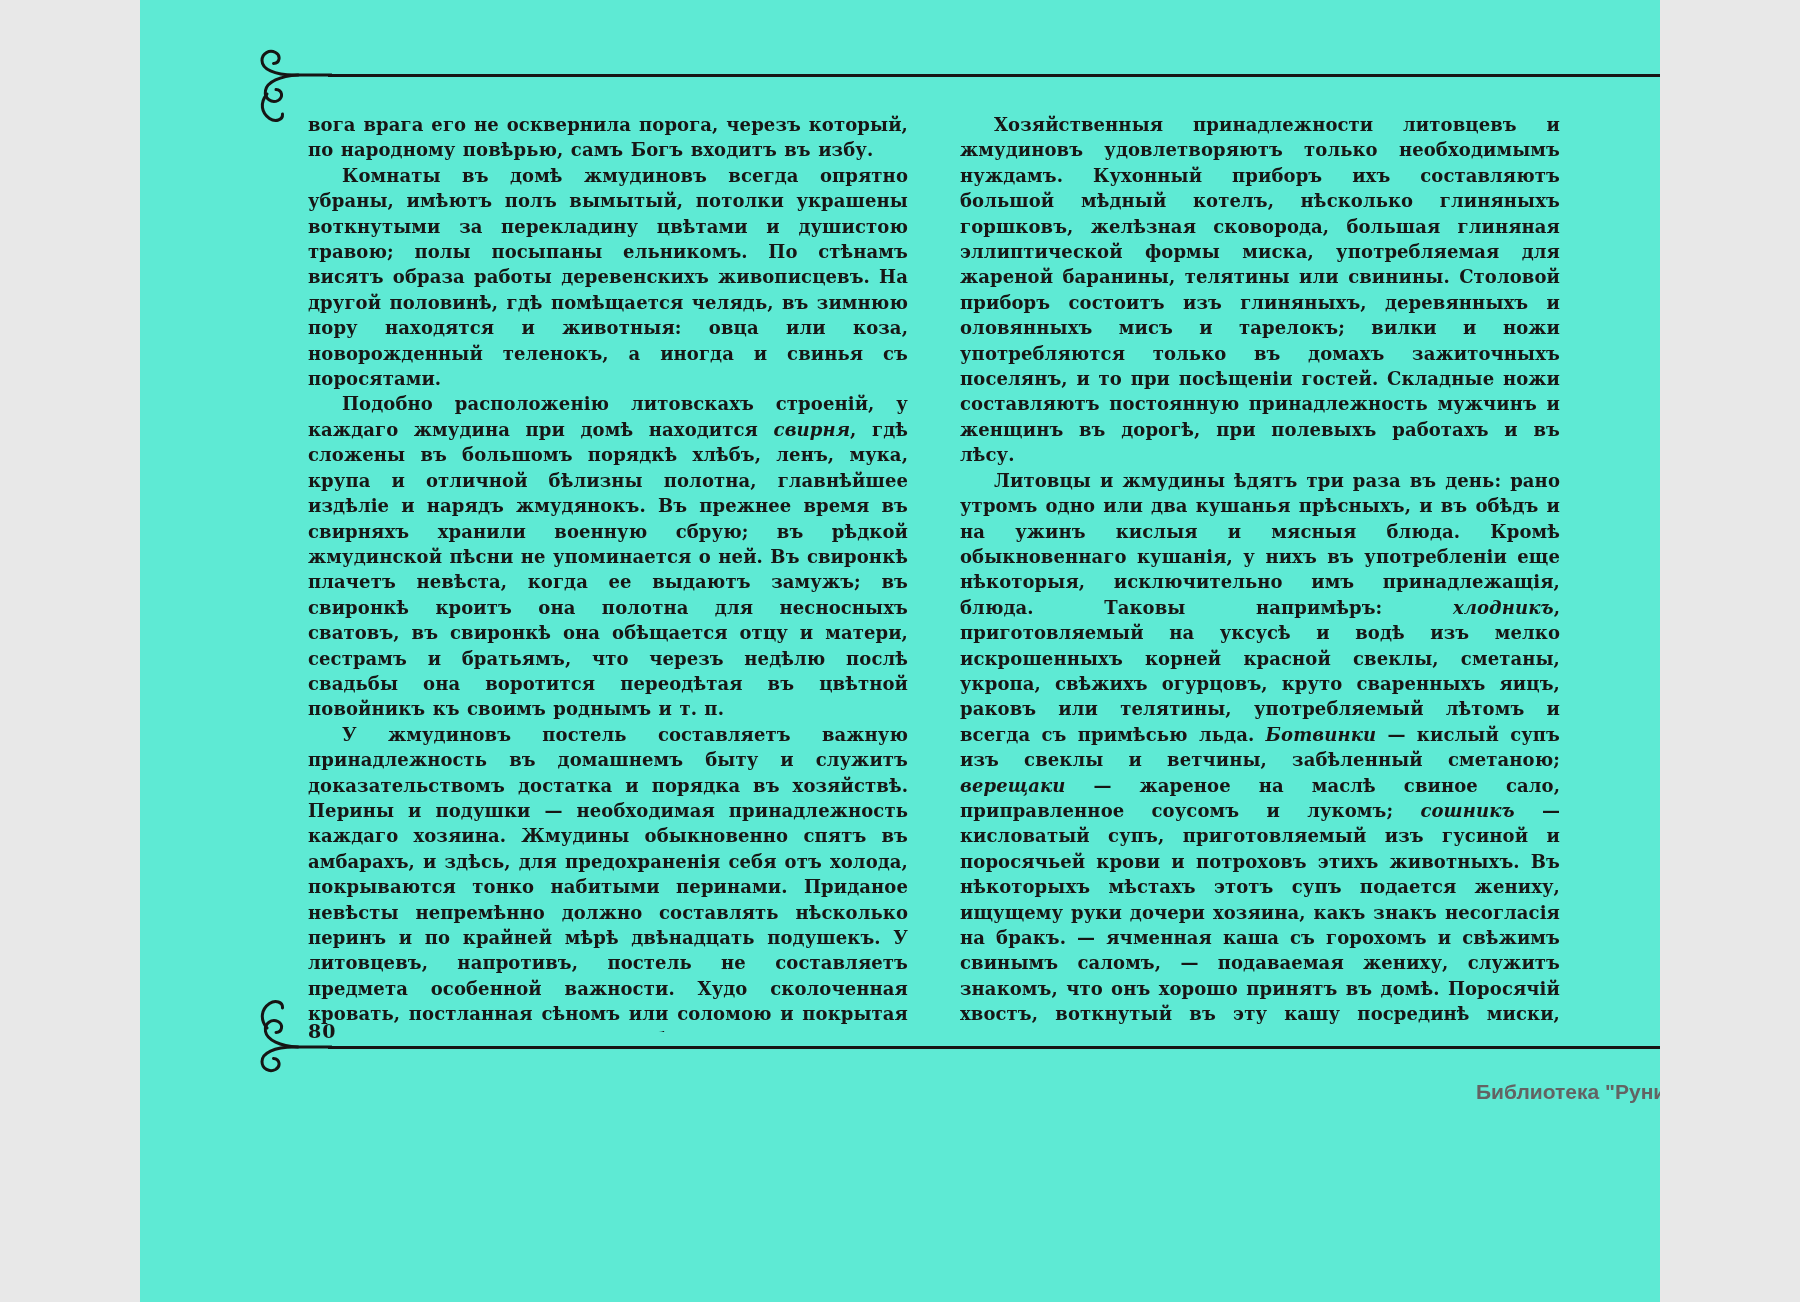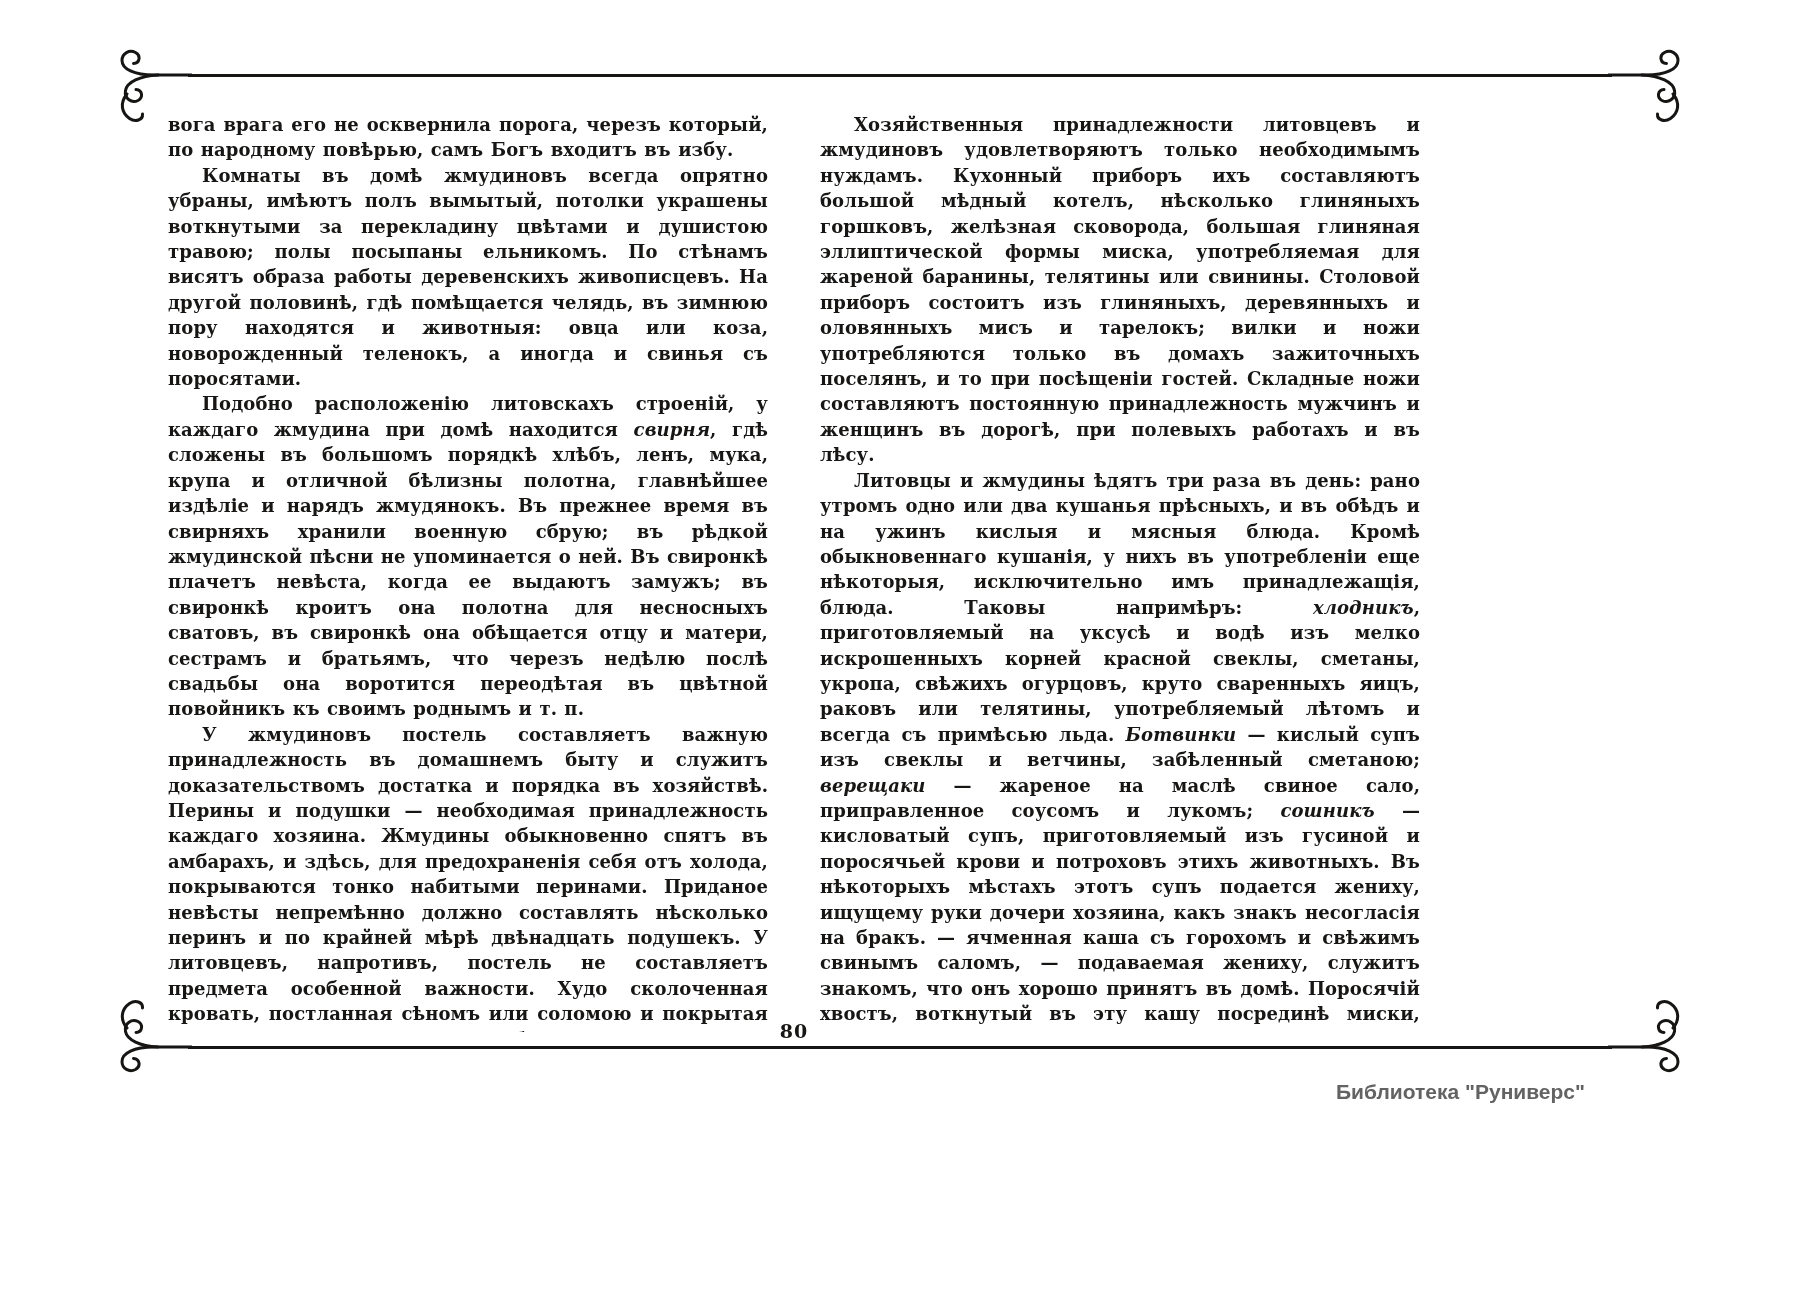--- a/index.html
+++ b/index.html
@@ -1,21 +1,21 @@
 <!DOCTYPE html>
 <html><head>
 <meta charset="utf-8">
 <style>
   * { box-sizing: border-box; }
   html, body { margin: 0; padding: 0; background: #e8e8e8; }
   .page {
     position: relative;
-    width: 1800px;
+    width: 1520px;
     height: 1302px;
-    background: #ffffff;
+    background: #5eead4;
     font-family: "DejaVu Serif", "Liberation Serif", serif;
     color: #171615;
     overflow: hidden;
     margin: 0 auto;
   }
   .rule {
     position: absolute;
     background: #161514;
     height: 3px;
   }
@@ -43,21 +43,21 @@
   .col.left  { left: 168px; }
   .col.right { left: 820px; }
   .col p { margin: 0; text-indent: 34px; }
   .col p.cont { text-indent: 0; }
   .col i { font-style: italic; }
   .pagenum {
     position: absolute;
     top: 1020px;
     left: 168px;
     width: 1252px;
-    text-align: center;
+    text-align: left;
     font-size: 19px;
     font-weight: 600;
     letter-spacing: 1px;
   }
   .watermark {
     position: absolute;
     left: 1336px;
     top: 1080px;
     font-family: "Liberation Sans", sans-serif;
     font-weight: bold;

